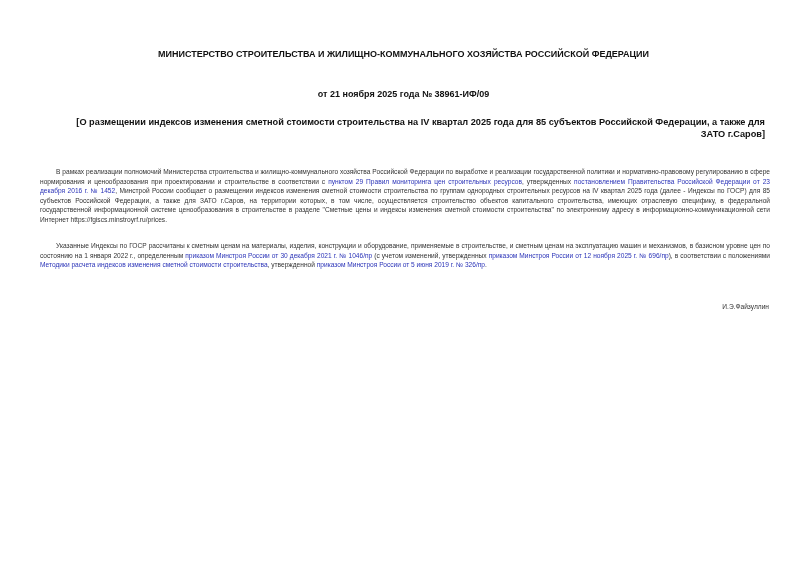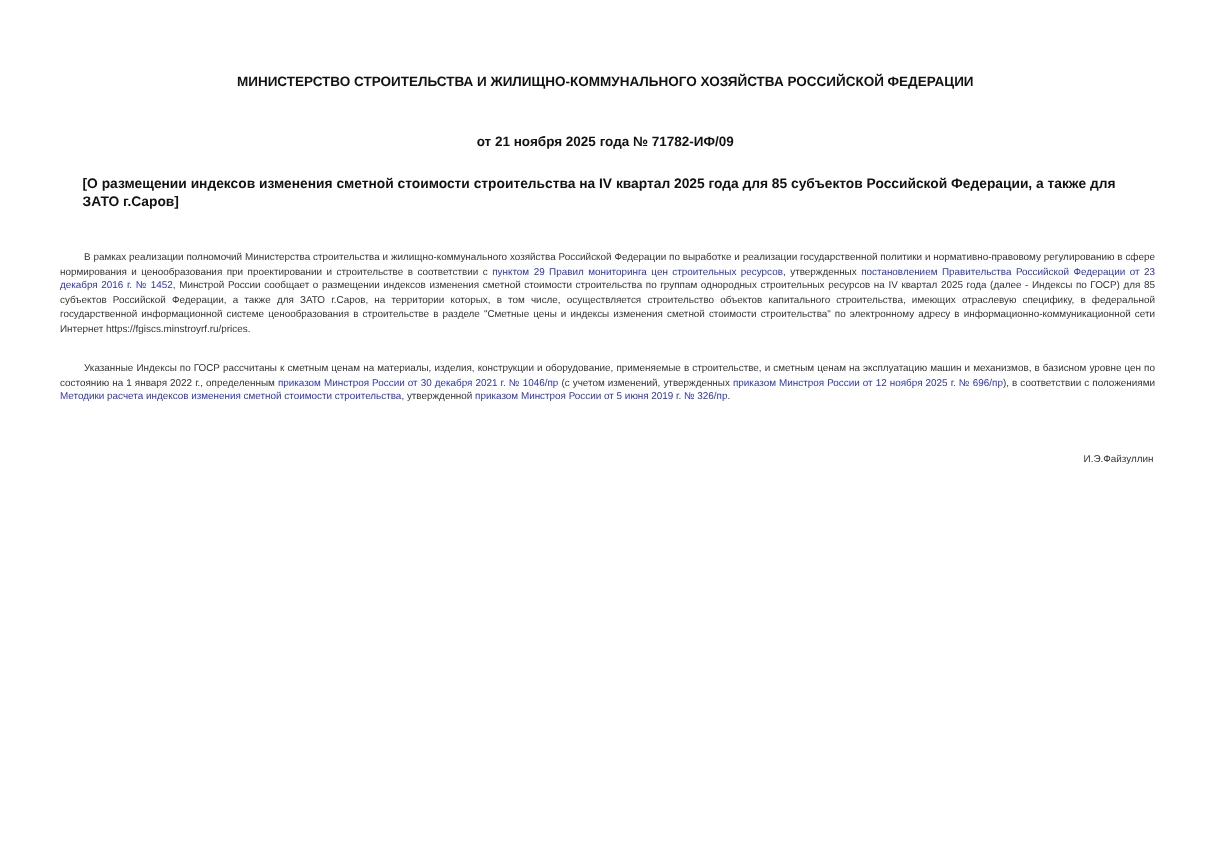--- a/index.html
+++ b/index.html
@@ -1,30 +1,30 @@
 <!DOCTYPE html>
 <html><head>
 <meta charset="utf-8">
 <style>
   html, body { margin: 0; padding: 0; background: #ffffff; }
   body { width: 807px; height: 571px; position: relative; overflow: hidden; font-family: "Liberation Sans", sans-serif; color: #222; }
   .page { position: absolute; left: 0; top: 12px; width: 807px; height: 571px; }
   .hdr { position: absolute; left: 0; width: 807px; text-align: center; font-weight: bold; font-size: 9px; color: #111; }
-  .title { position: absolute; left: 55px; width: 710px; text-align: left; font-weight: bold; font-size: 9.2px; line-height: 12px; color: #111; }
+  .title { position: absolute; left: 55px; width: 710px; text-align: right; font-weight: bold; font-size: 9.2px; line-height: 12px; color: #111; }
   .para { position: absolute; left: 40px; width: 730px; font-size: 6.6px; line-height: 9.6px; text-align: justify; color: #333; }
   .para .indent { display: inline-block; width: 16px; }
   a.lnk { color: #2b34b8; text-decoration: none; }
   .sign { position: absolute; right: 38px; top: 291px; font-size: 6.6px; color: #333; }
 </style>
 </head>
 <body>
 
 <div class="page">
   <div class="hdr" style="top:37px">МИНИСТЕРСТВО СТРОИТЕЛЬСТВА И ЖИЛИЩНО-КОММУНАЛЬНОГО ХОЗЯЙСТВА РОССИЙСКОЙ ФЕДЕРАЦИИ</div>
-  <div class="hdr" style="top:77px">от 21 ноября 2025 года № 71782-ИФ/09</div>
+  <div class="hdr" style="top:77px">от 21 ноября 2025 года № 38961-ИФ/09</div>
 
   <div class="title" style="top:104px">[О размещении индексов изменения сметной стоимости строительства на IV квартал 2025 года для 85 субъектов Российской Федерации, а также для ЗАТО г.Саров]</div>
 
   <div class="para" style="top:155px"><span class="indent"></span><span>В рамках реализации полномочий Министерства строительства и жилищно-коммунального хозяйства Российской Федерации по выработке и реализации государственной политики и нормативно-правовому регулированию в сфере нормирования и ценообразования при проектировании и строительстве в соответствии с </span><a class="lnk">пунктом 29 Правил мониторинга цен строительных ресурсов</a><span>, утвержденных </span><a class="lnk">постановлением Правительства Российской Федерации от 23 декабря 2016 г. № 1452</a><span>, Минстрой России сообщает о размещении индексов изменения сметной стоимости строительства по группам однородных строительных ресурсов на IV квартал 2025 года (далее - Индексы по ГОСР) для 85 субъектов Российской Федерации, а также для ЗАТО г.Саров, на территории которых, в том числе, осуществляется строительство объектов капитального строительства, имеющих отраслевую специфику, в федеральной государственной информационной системе ценообразования в строительстве в разделе "Сметные цены и индексы изменения сметной стоимости строительства" по электронному адресу в информационно-коммуникационной сети Интернет https://fgiscs.minstroyrf.ru/prices.</span></div>
 
   <div class="para" style="top:229px"><span class="indent"></span><span>Указанные Индексы по ГОСР рассчитаны к сметным ценам на материалы, изделия, конструкции и оборудование, применяемые в строительстве, и сметным ценам на эксплуатацию машин и механизмов, в базисном уровне цен по состоянию на 1 января 2022 г., определенным </span><a class="lnk">приказом Минстроя России от 30 декабря 2021 г. № 1046/пр</a><span> (с учетом изменений, утвержденных </span><a class="lnk">приказом Минстроя России от 12 ноября 2025 г. № 696/пр</a><span>), в соответствии с положениями </span><a class="lnk">Методики расчета индексов изменения сметной стоимости строительства</a><span>, утвержденной </span><a class="lnk">приказом Минстроя России от 5 июня 2019 г. № 326/пр</a><span>.</span></div>
 
   <div class="sign">И.Э.Файзуллин</div>
 </div>
 

